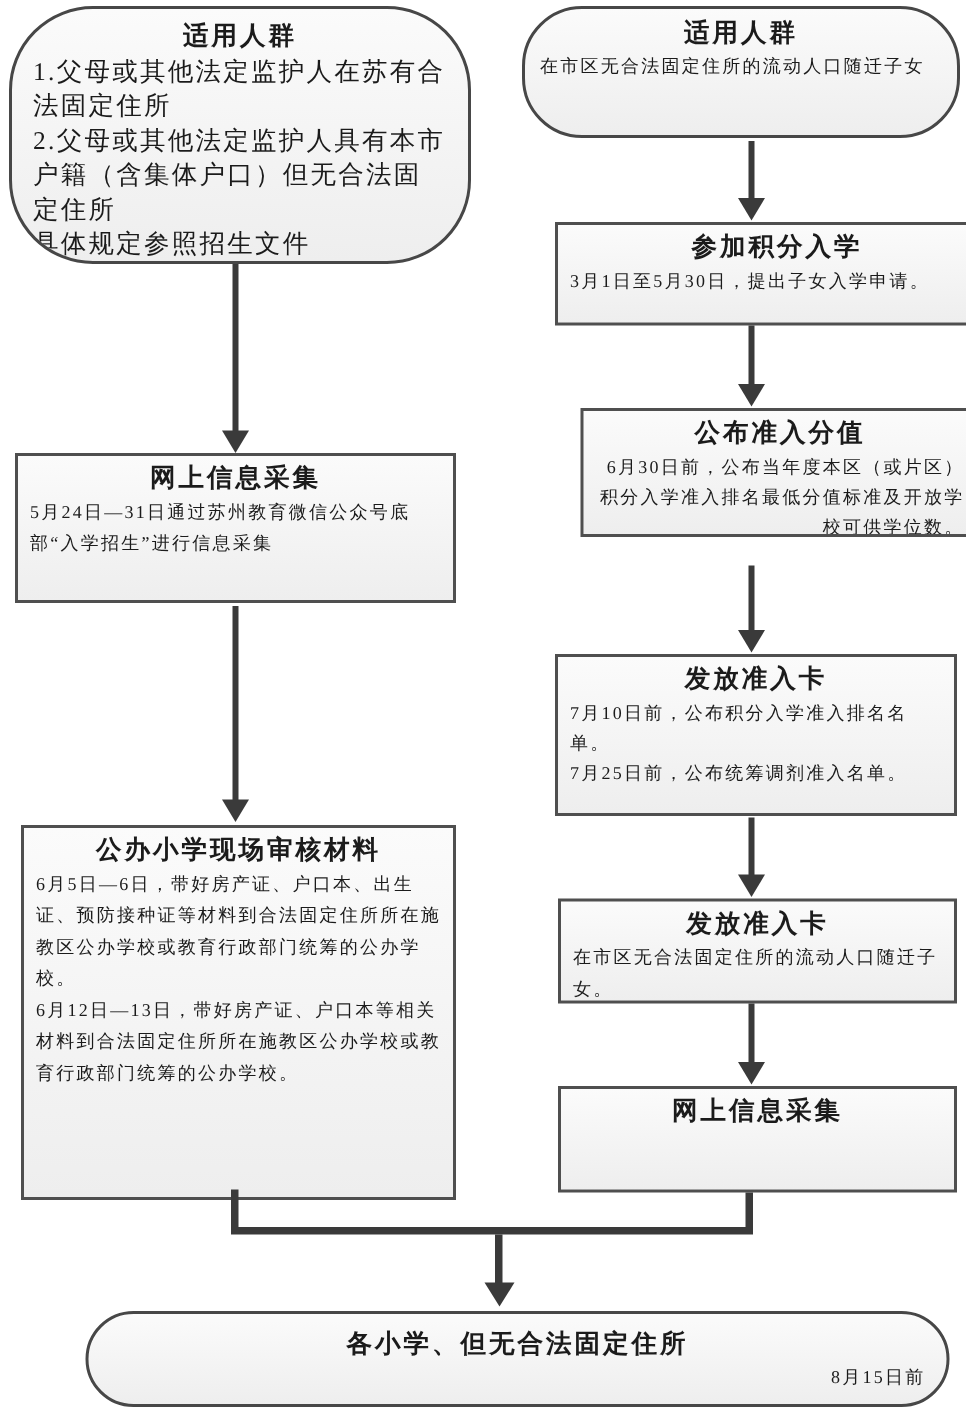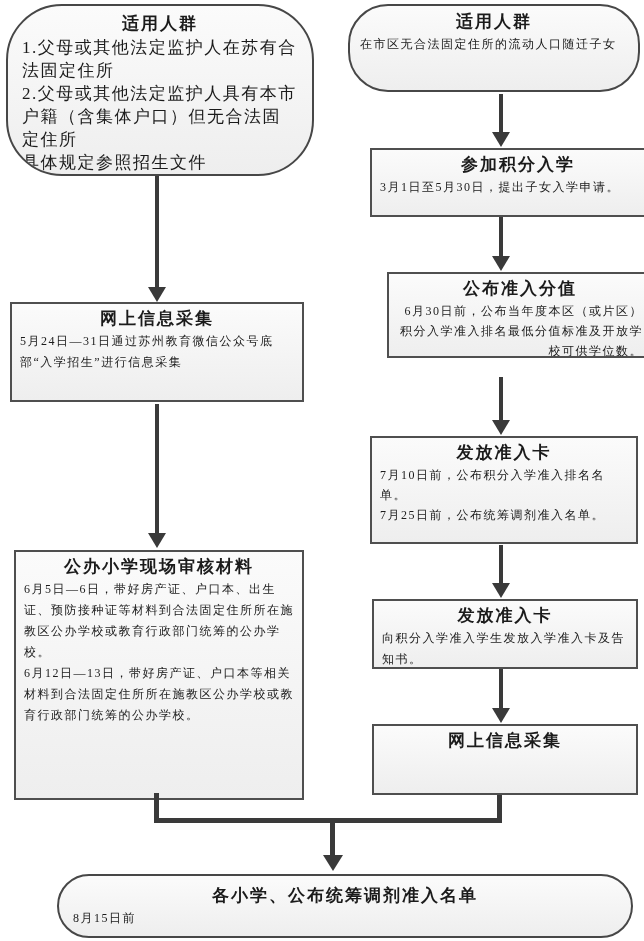--- a/index.html
+++ b/index.html
@@ -89,34 +89,34 @@
     <div class="node-title">发放准入卡</div>
     <div class="node-body" style="line-height:20px;">7月10日前，公布积分入学准入排名名单。
 7月25日前，公布统筹调剂准入名单。</div>
   </div>
 
   <div class="vline" style="left:499px;top:545px;height:39px;"></div>
   <div class="ahead" style="left:492px;top:583px;"></div>
 
   <div class="node rect" style="left:372px;top:599px;width:266px;height:70px;">
     <div class="node-title">发放准入卡</div>
-    <div class="node-body">向积分入学准入学生发放入学准入卡及告知书。</div>
+    <div class="node-body">在市区无合法固定住所的流动人口随迁子女。</div>
   </div>
 
   <div class="vline" style="left:499px;top:669px;height:40px;"></div>
   <div class="ahead" style="left:492px;top:708px;"></div>
 
   <div class="node rect" style="left:372px;top:724px;width:266px;height:71px;">
     <div class="node-title">网上信息采集</div>
   </div>
 
   <div class="vline thick" style="left:154px;top:793px;height:28px;"></div>
   <div class="vline thick" style="left:497px;top:795px;height:26px;"></div>
   <div class="hline" style="left:154px;top:818px;width:348px;"></div>
   <div class="vline thick" style="left:330px;top:823px;height:33px;"></div>
   <div class="ahead" style="left:323px;top:855px;border-left-width:10px;border-right-width:10px;border-top-width:16px;"></div>
 
   <div class="node terminator center-col" style="left:57px;top:874px;width:576px;height:64px;border-radius:32px;">
-    <div class="node-title">各小学、公布统筹调剂准入名单</div>
-    <div class="node-body" style="text-align:left;">8月15日前</div>
+    <div class="node-title">各小学、但无合法固定住所</div>
+    <div class="node-body" style="text-align:right;">8月15日前</div>
   </div>
 
 </div>
 
 </body></html>

